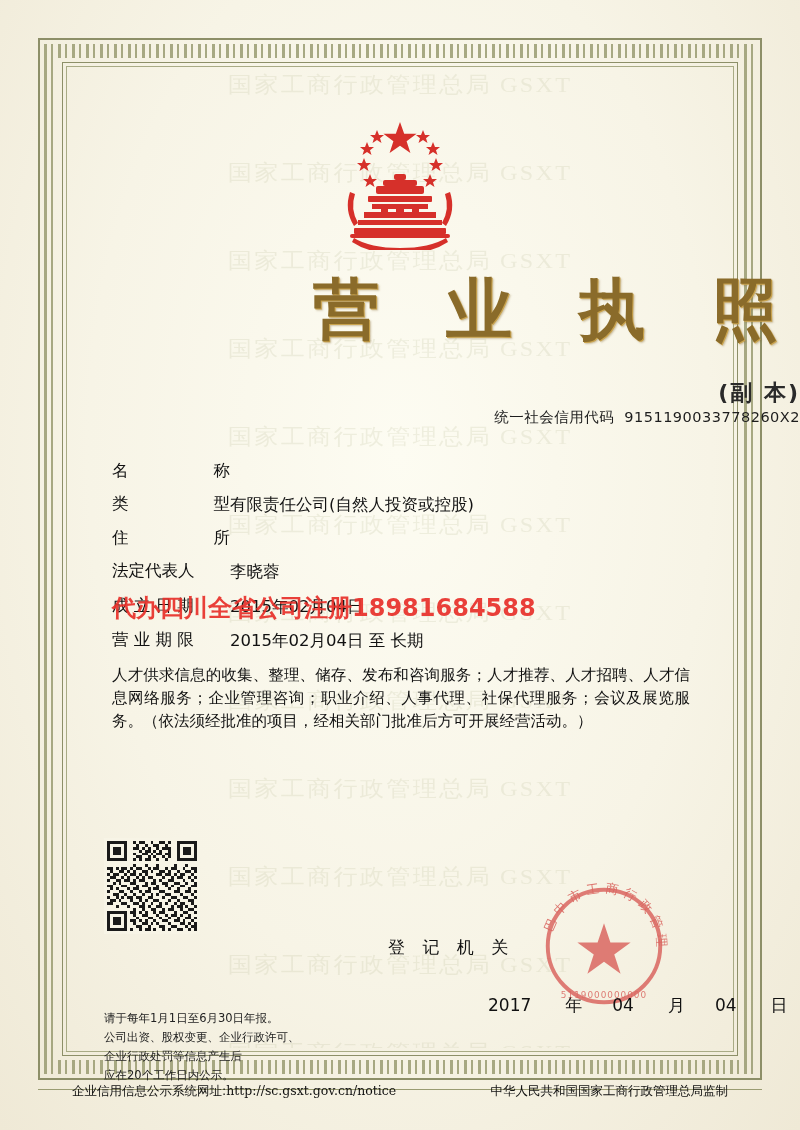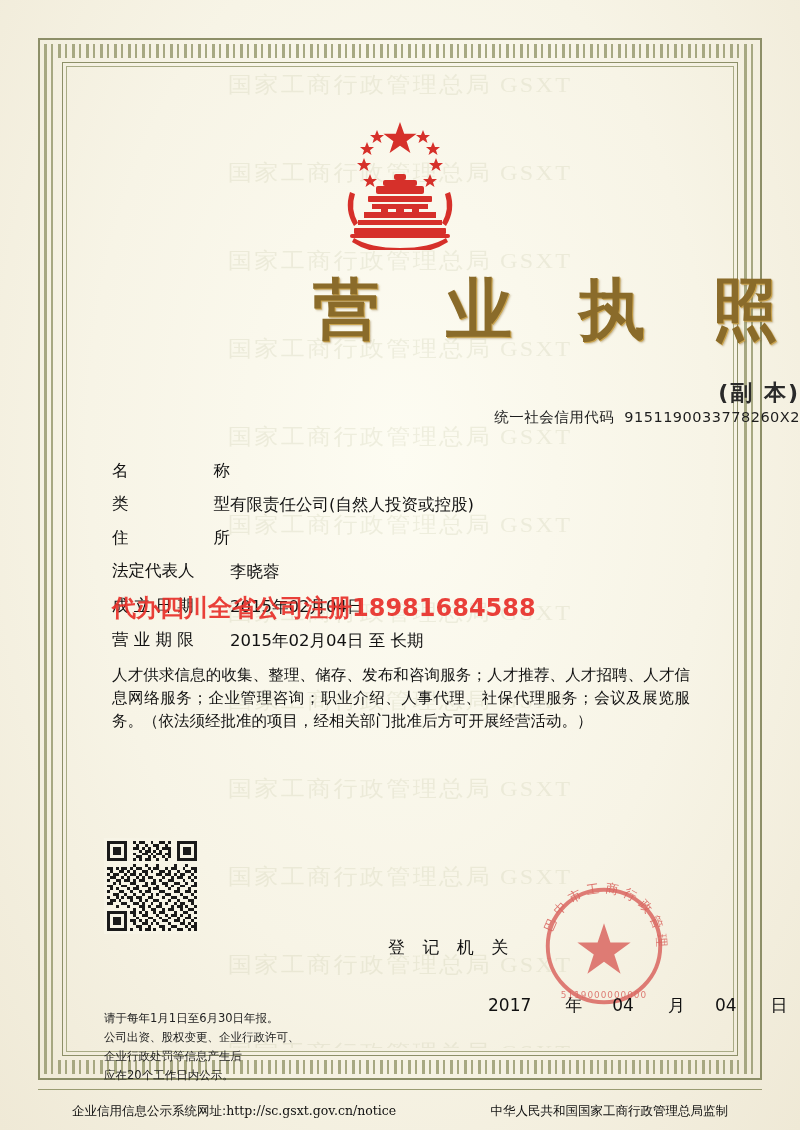--- a/index.html
+++ b/index.html
@@ -139,21 +139,21 @@
   .date-line .u{margin-right:30px;}
 
   
   .notes{
     position:absolute;left:104px;top:972px;
     font-size:11.5px;color:#222;line-height:1.65;margin-top:37px;
   }
 
   
   .bottom-strip{
-    position:absolute;left:0;right:0;bottom:10px;
+    position:absolute;left:0;right:0;bottom:30px;
     display:flex;justify-content:space-between;
     padding:0 72px;
     font-size:12.5px;color:#111;
   }
   .bottom-left .url{font-family:"DejaVu Serif","Liberation Serif",serif;}
   .hr-bottom{
     position:absolute;left:38px;right:38px;bottom:40px;
     border-top:1px solid #9a9c72;
   }
 </style>

